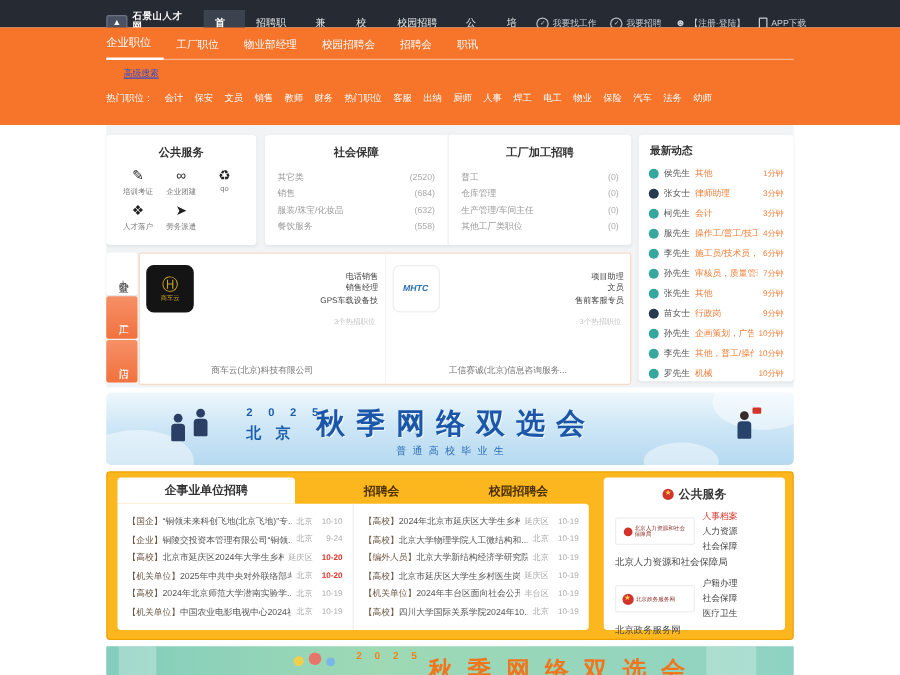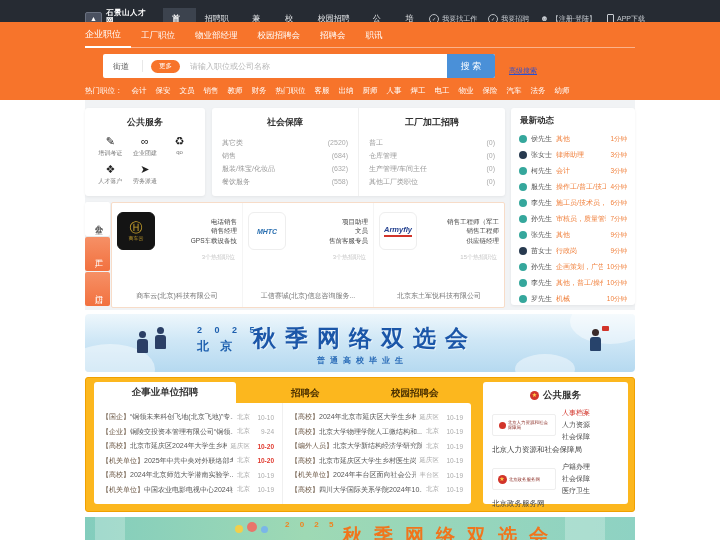--- a/index.html
+++ b/index.html
@@ -91,21 +91,21 @@
   .co-hot{font-size:6px;color:#c5c5c5;text-align:right;padding:3px 7px 0}
   .co-name{font-size:7px;color:#777;text-align:center;margin-top:auto;padding:3px 3px 6px;white-space:nowrap;overflow:hidden;text-overflow:ellipsis}
   
   #banner{position:absolute;left:85px;top:314px;width:550px;height:58px;border-radius:4px;overflow:hidden;cursor:pointer;
           background:linear-gradient(180deg,#eef7fc 0%,#cfe7f6 45%,#b5d9f0 100%)}
   .bl{position:absolute;border-radius:50%;background:rgba(255,255,255,.45)}
   .b-year{position:absolute;left:112px;top:11px;font-size:9px;font-weight:bold;color:#1d5fae;letter-spacing:5px}
   .b-city{position:absolute;left:112px;top:24px;font-size:12px;font-weight:bold;color:#1d5fae;letter-spacing:4px}
   .b-title{position:absolute;left:168px;top:9px;font-size:23px;font-weight:bold;color:#1b56a8;letter-spacing:9px;
            text-shadow:1px 1px 0 rgba(255,255,255,.6);white-space:nowrap}
-  .b-sub{position:absolute;left:232px;top:41px;font-size:8px;font-weight:bold;color:#2a6cb8;letter-spacing:5px;white-space:nowrap}
+  .b-sub{position:absolute;left:232px;top:41px;font-size:8px;font-weight:normal;color:#2a6cb8;letter-spacing:5px;white-space:nowrap}
   .fig{position:absolute}
   .fig .head{width:7px;height:7px;border-radius:50%;background:#2b3f66;margin:0 auto}
   .fig .bodyp{width:11px;height:14px;border-radius:3px 3px 1px 1px;background:#2b3f66;margin-top:1px}
   .fig.dark .head{background:#3a2a2a}.fig.dark .bodyp{background:#27436b}
   .flag{position:absolute;width:7px;height:5px;background:#d2342a;border-radius:1px}
   
   #ysec{position:absolute;left:85px;top:377px;width:550px;height:135px;background:#fcb71e;
         border:1px solid #f0a000;border-radius:3px;box-sizing:border-box}
   .ytab0{position:absolute;left:8px;top:4px;width:142px;height:21px;background:#fff;border-radius:3px 3px 0 0;
          display:flex;align-items:center;justify-content:center;font-size:9.5px;font-weight:bold;color:#333;cursor:pointer}
@@ -186,27 +186,20 @@
   <div class="orange-inner">
     <div class="stabs">
         <div class="stab active" data-idx="0">企业职位</div>
         <div class="stab" data-idx="1">工厂职位</div>
         <div class="stab" data-idx="2">物业部经理</div>
         <div class="stab" data-idx="3">校园招聘会</div>
         <div class="stab" data-idx="4">招聘会</div>
         <div class="stab" data-idx="5">职讯</div>
       </div>
     <div class="search-row">
-      <div class="search-box">
-        <span class="street">街道</span>
-        <span class="sdiv"></span>
-        <span class="more-pill">更多</span>
-        <input class="search-input" placeholder="请输入职位或公司名称" style="">
-        <div class="search-btn">搜 索</div>
-      </div>
       <span class="adv-link">高级搜索</span>
     </div>
     <div class="hot-row">
       <span class="hot-prefix">热门职位：</span>
       <span style="display:flex;gap:9px">
           <span class="hot-item" data-idx="0">会计</span>
           <span class="hot-item" data-idx="1">保安</span>
           <span class="hot-item" data-idx="2">文员</span>
           <span class="hot-item" data-idx="3">销售</span>
           <span class="hot-item" data-idx="4">教师</span>
@@ -398,35 +391,20 @@
       </div>
       <div class="co-jobs">
         <div class="co-job">项目助理</div>
         <div class="co-job">文员</div>
         <div class="co-job">售前客服专员</div>
       </div>
     </div>
     <div class="co-hot">3个热招职位</div>
     <div class="co-name">工信赛诚(北京)信息咨询服务...</div>
   </div>
-    <div class="co" data-idx="3">
-    <div class="co-top">
-      <div class="co-logo">
-        <span class="logo-main">Armyfly</span>
-
-      </div>
-      <div class="co-jobs">
-        <div class="co-job">销售工程师（军工</div>
-        <div class="co-job">销售工程师</div>
-        <div class="co-job">供应链经理</div>
-      </div>
-    </div>
-    <div class="co-hot">15个热招职位</div>
-    <div class="co-name">北京东土军悦科技有限公司</div>
-  </div>
   </div>
 
 <div id="banner">
   <div class="bl" style="left:-20px;top:30px;width:90px;height:50px"></div>
   <div class="bl" style="right:-15px;top:-15px;width:80px;height:45px"></div>
   <div class="bl" style="left:430px;top:40px;width:60px;height:30px"></div>
   <div class="fig" style="left:52px;top:17px">
     <div class="head"></div>
       <div class="bodyp"></div>
   </div>

